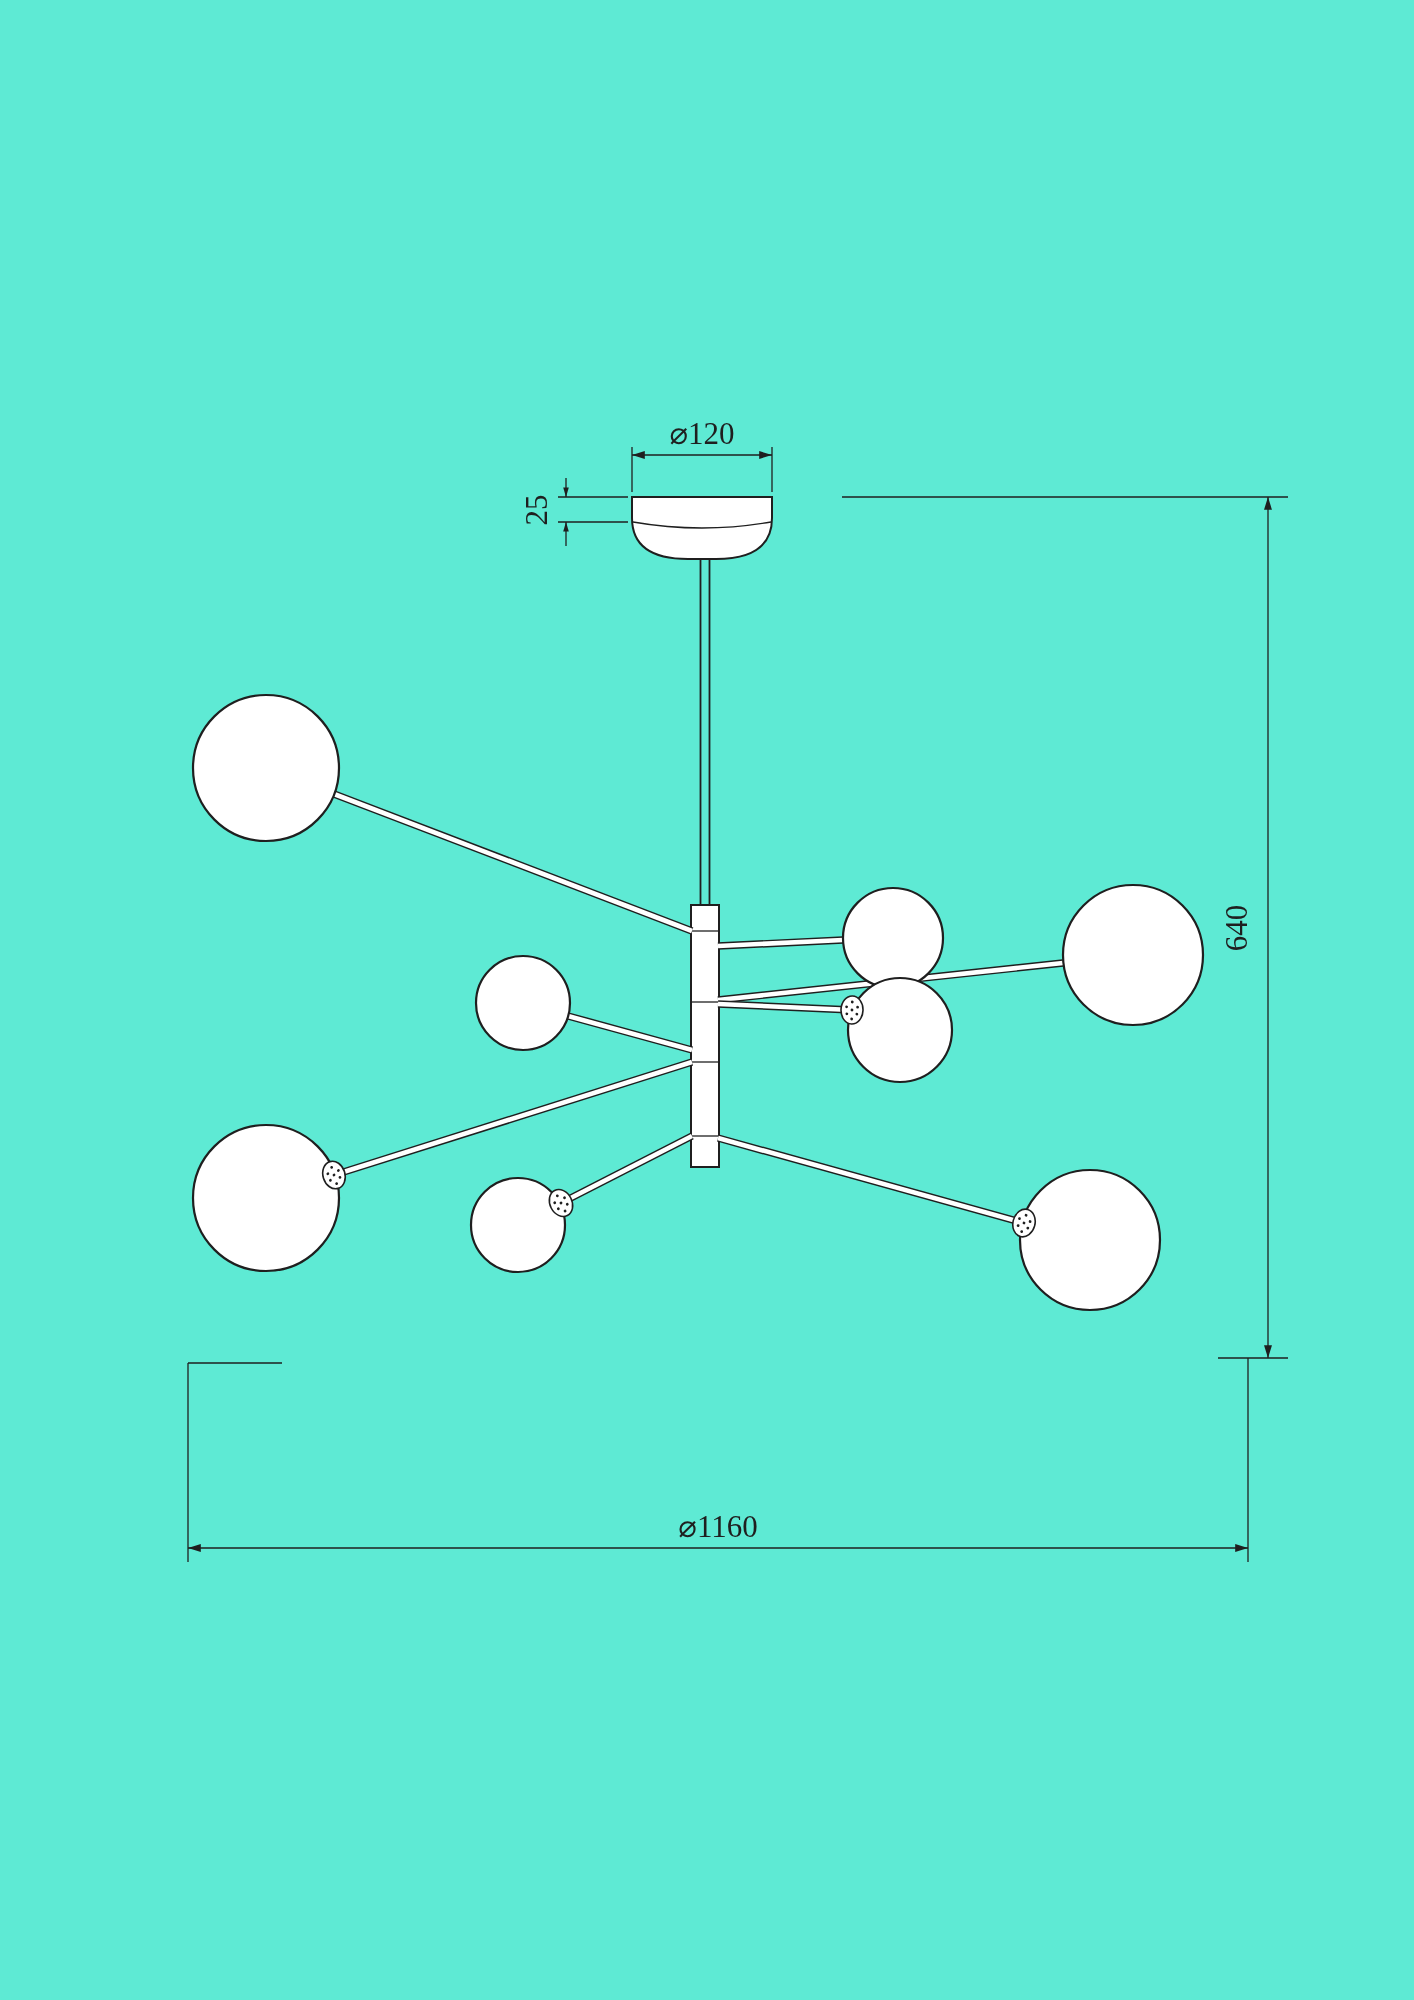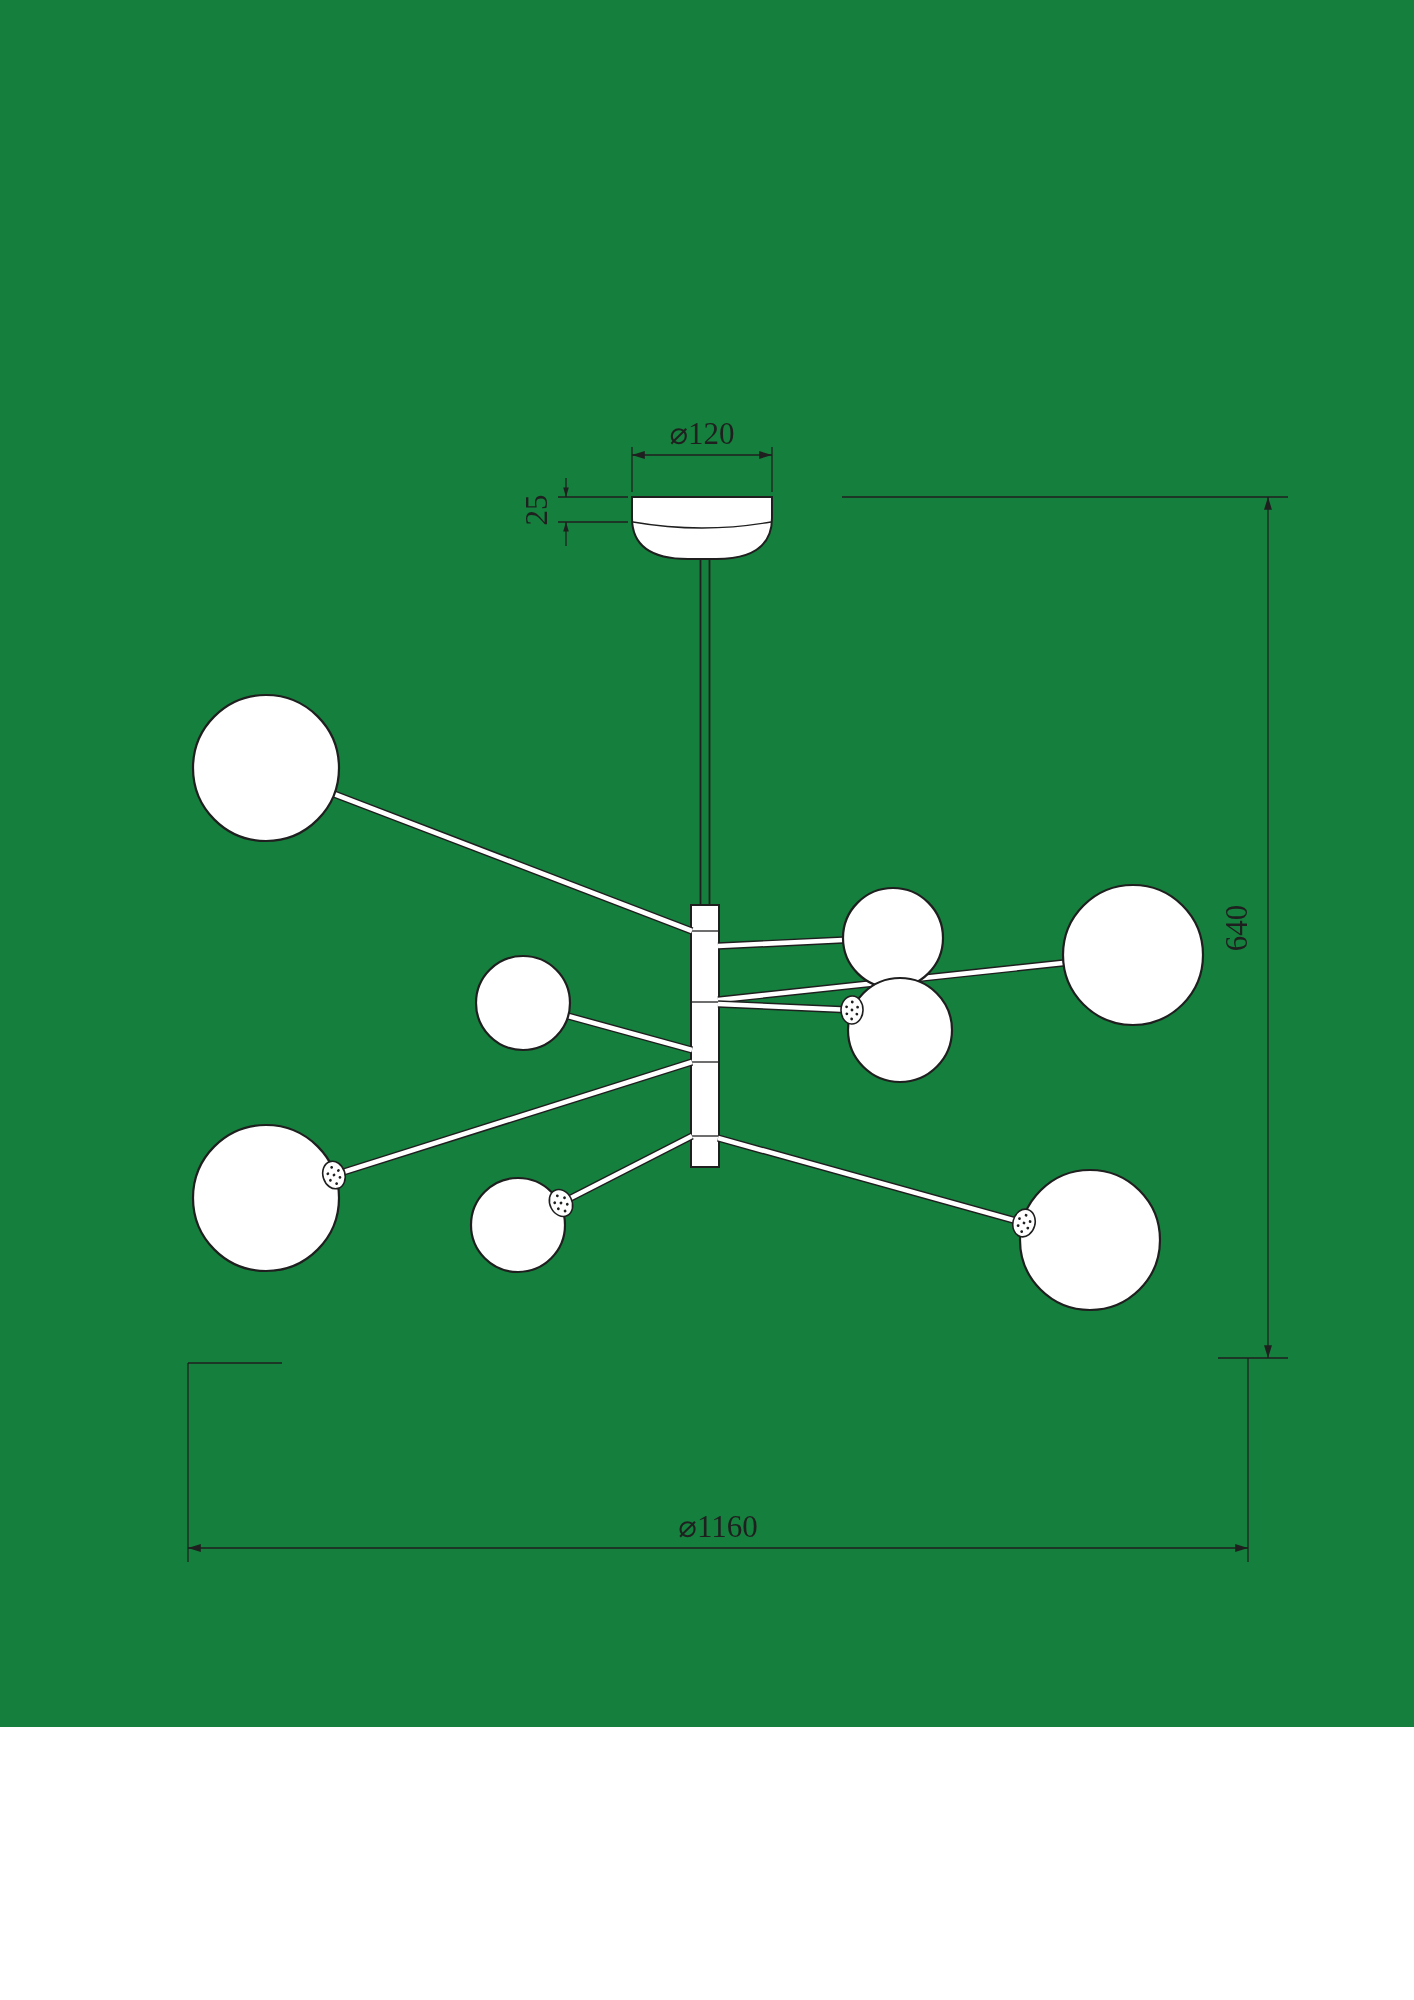--- a/index.html
+++ b/index.html
@@ -1,20 +1,20 @@
 <!DOCTYPE html>
 <html><head>
 <meta charset="utf-8">
 <style>
   html, body { margin: 0; padding: 0; background: #ffffff; }
   .stage {
     position: relative;
     width: 1414px;
-    height: 1727px;
-    background: #15803d;
+    height: 2000px;
+    background: #5eead4;
     font-family: "Liberation Serif", "DejaVu Serif", serif;
   }
   svg { display: block; }
 
   
   .ln      { stroke: #1f1f1f; fill: none; stroke-width: 1.8; }
   .thin    { stroke: #1f1f1f; fill: none; stroke-width: 1.3; }
   .rod-outer { stroke: #1f1f1f; stroke-width: 7.5; fill: none; stroke-linecap: butt; }
   .rod-inner { stroke: #ffffff; stroke-width: 4.6; fill: none; stroke-linecap: butt; }
   .globe   { fill: #ffffff; stroke: #1f1f1f; stroke-width: 2.2; }

